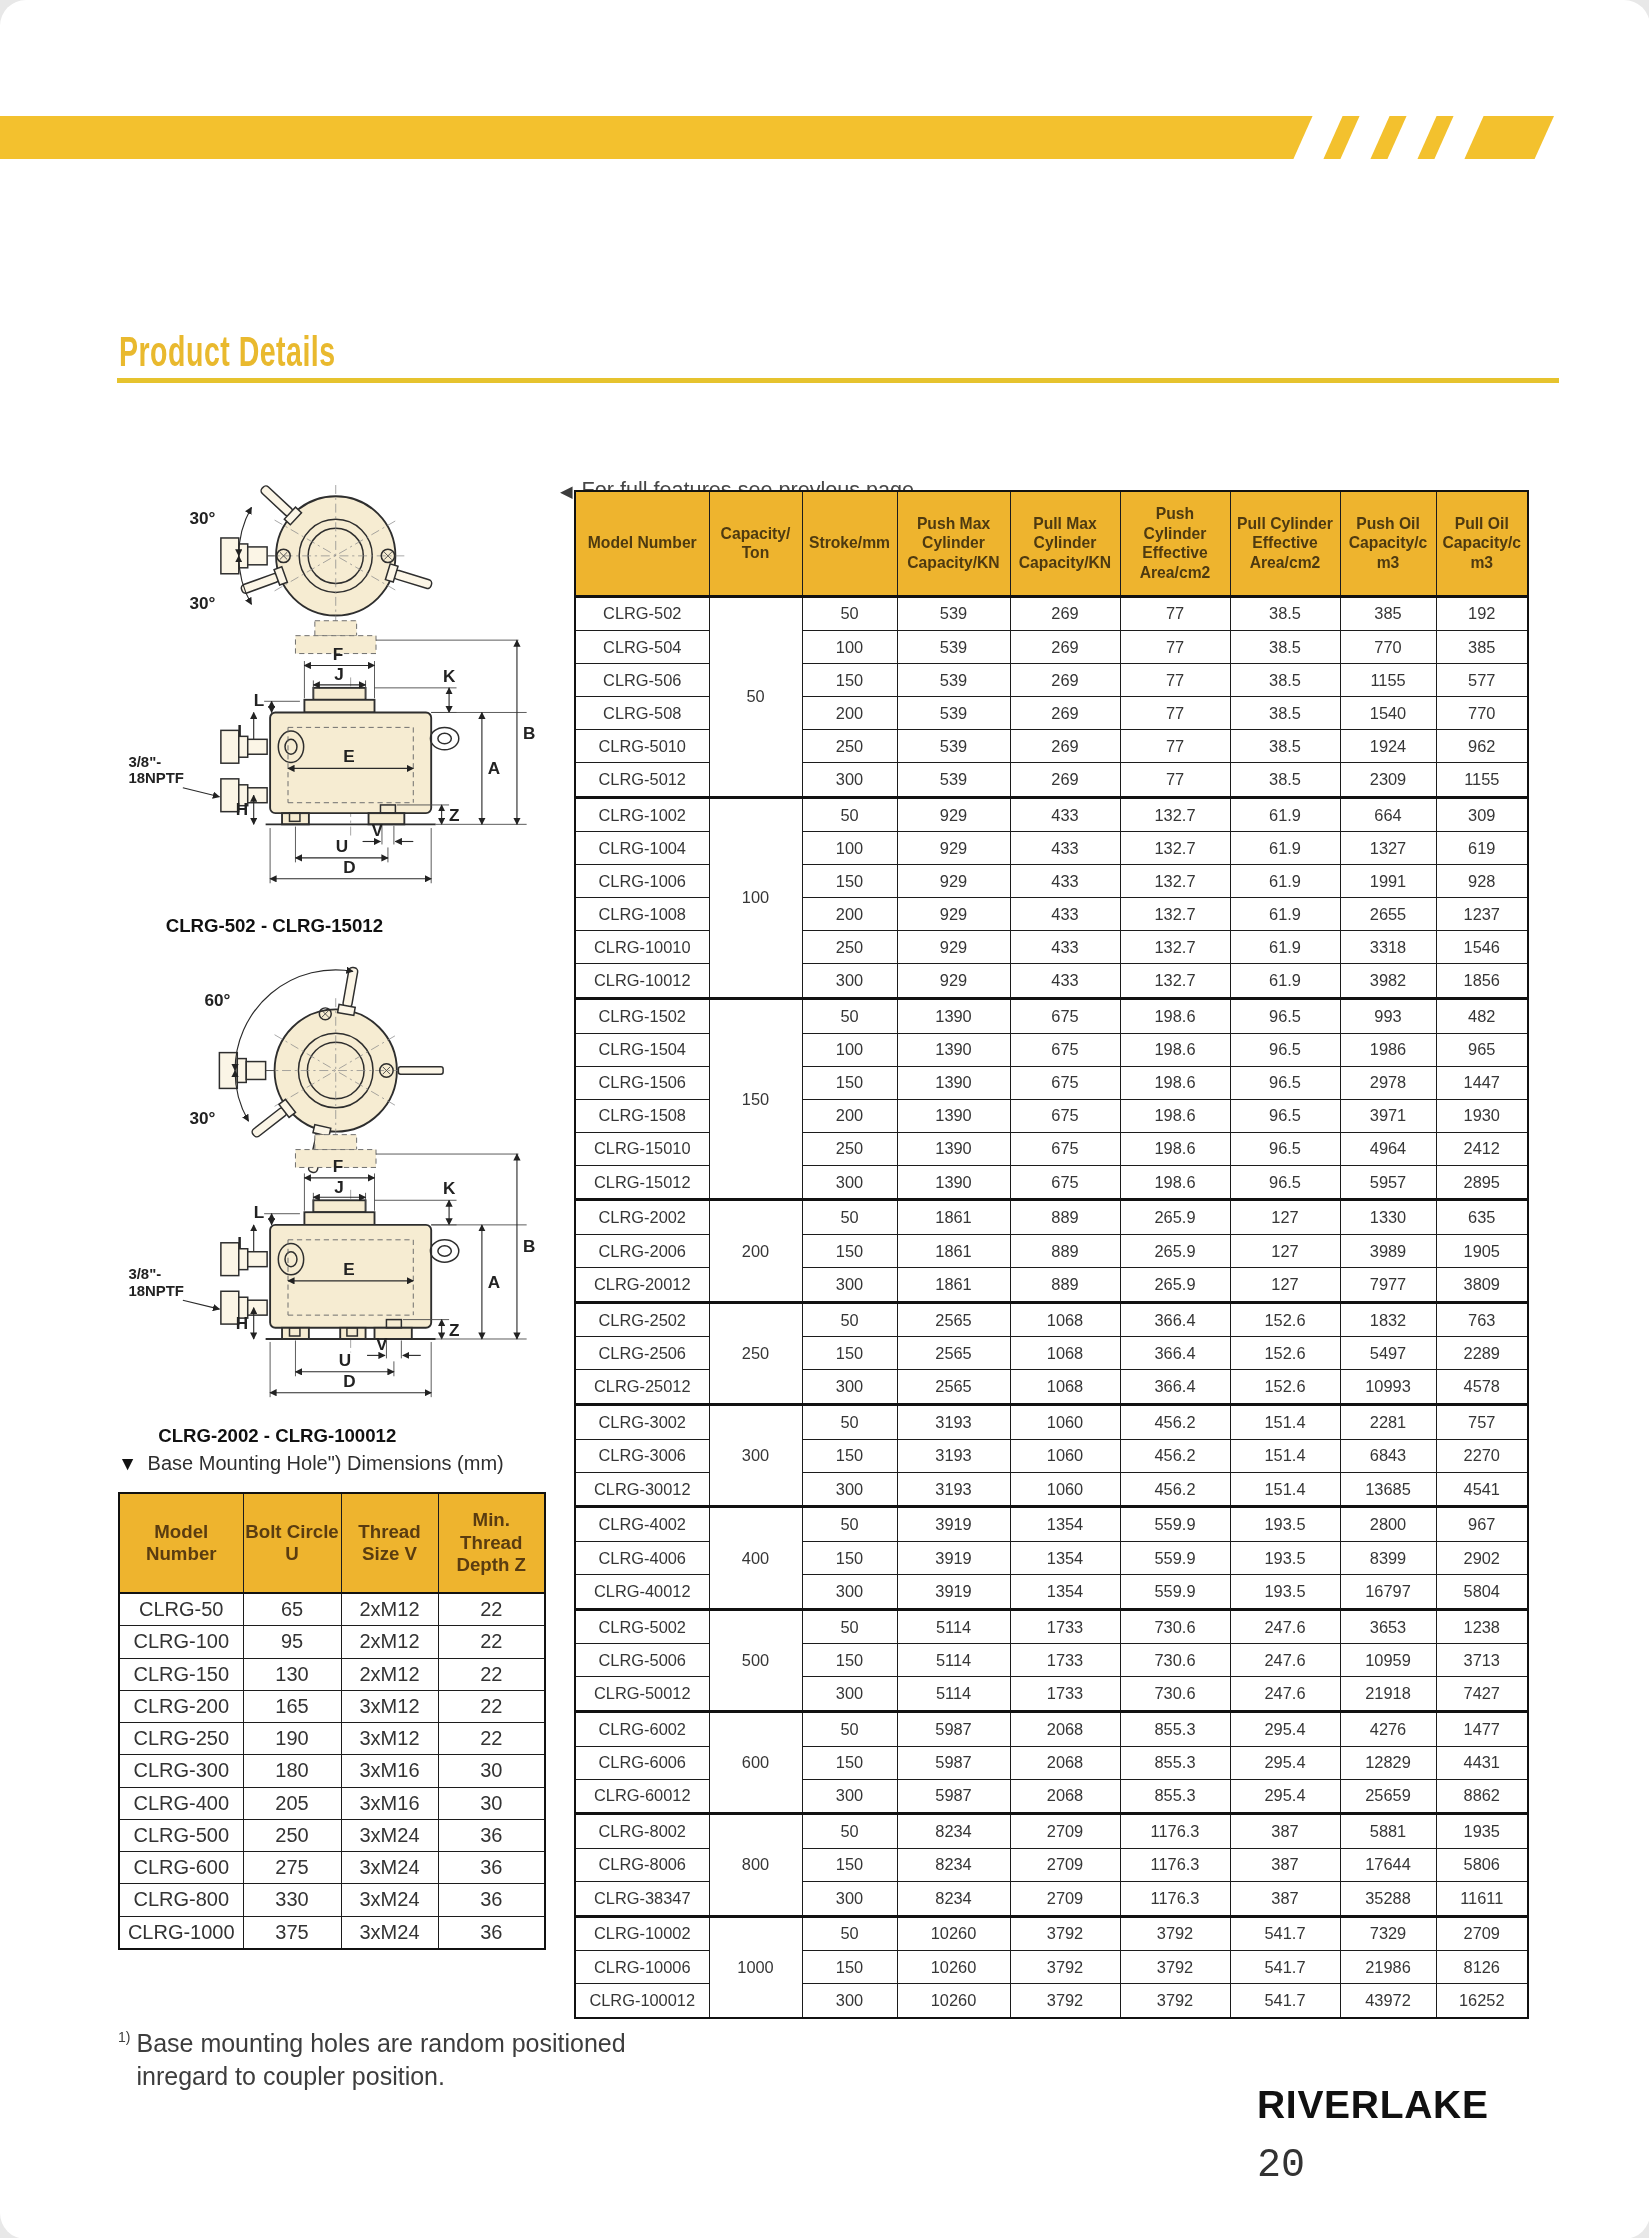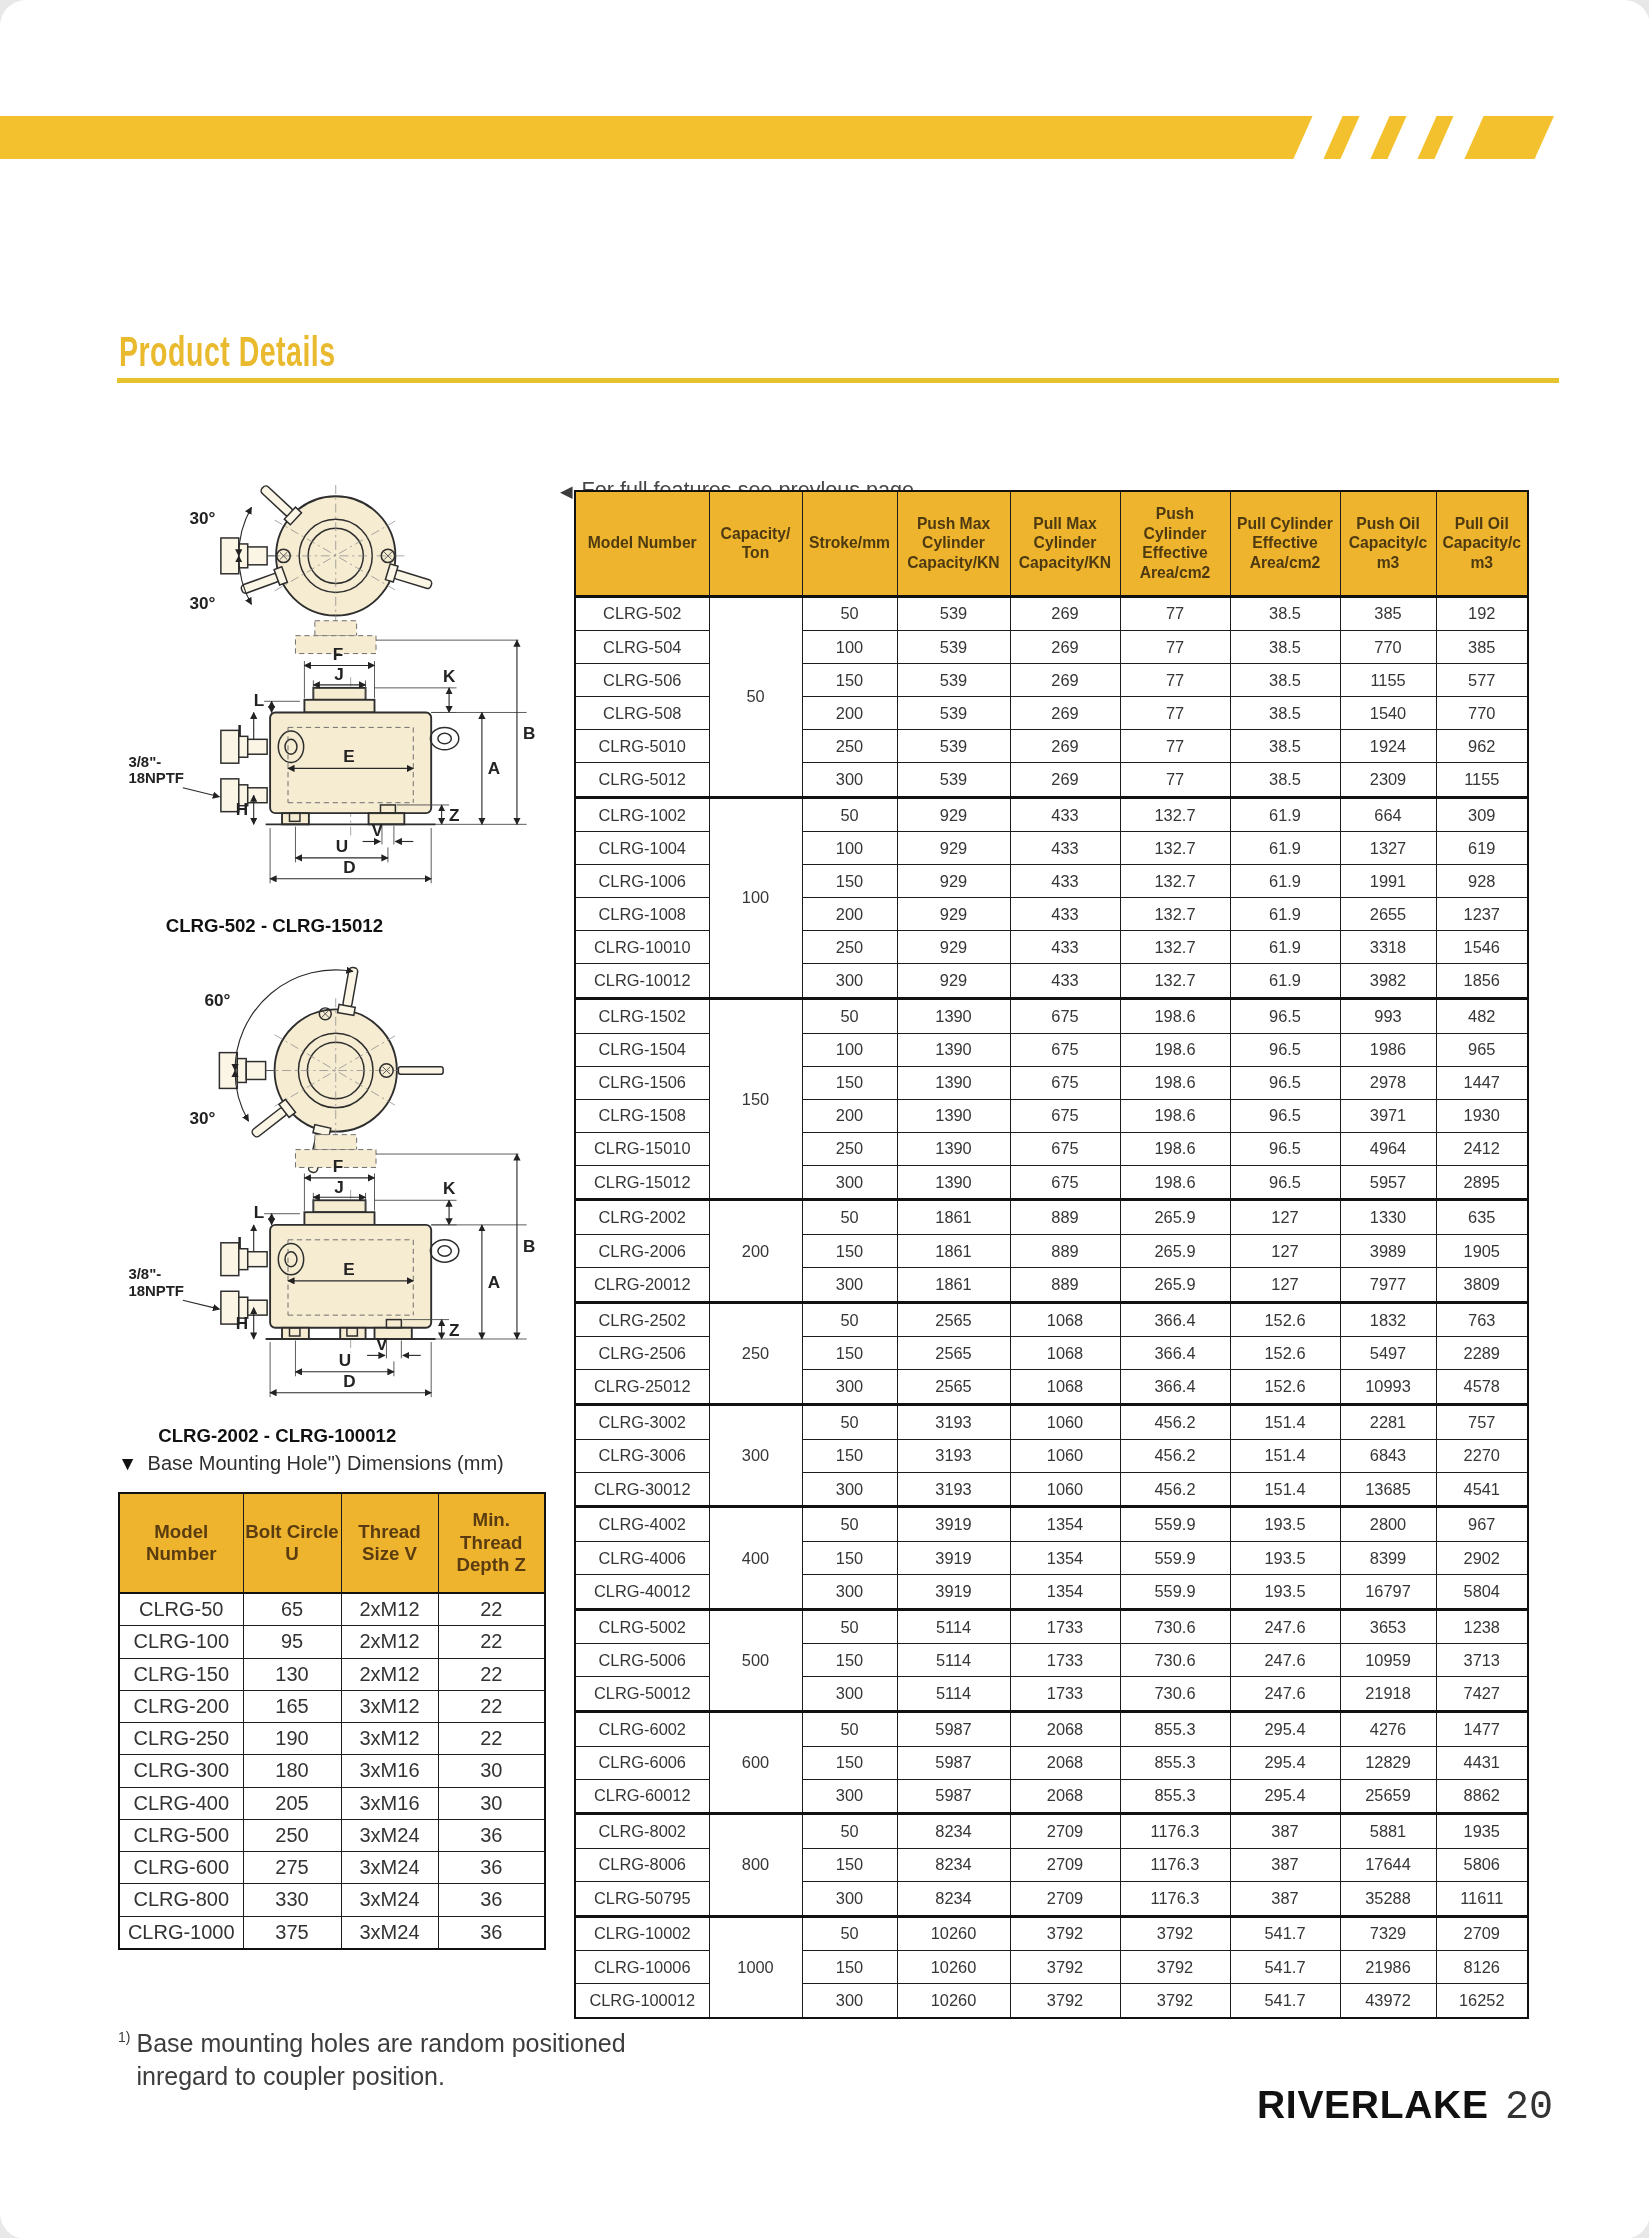--- a/index.html
+++ b/index.html
@@ -41,21 +41,21 @@
 
   .mount-title{position:absolute;left:118px;top:1452px;display:flex;align-items:center;gap:10.4px;
       font-size:20px;color:#2e2e2e;font-weight:500;white-space:nowrap;}
   .mount-title .tri{font-size:19.4px;color:#111;}
 
   .footnote{position:absolute;left:118px;top:2027px;display:flex;gap:6px;color:#3d3d3d;}
   .footnote .fn-marker{font-size:14px;padding-top:1.5px;}
   .footnote .fn-lines{font-size:25px;line-height:1.32;}
 
   
-  .footer{position:absolute;left:1257px;top:2083px;display:flex;align-items:baseline;gap:16.4px;}
+  .footer{position:absolute;left:1257px;top:2083px;display:flex;align-items:baseline;gap:16.4px;flex-direction:column;}
   .brand{font-size:39px;font-weight:800;letter-spacing:0.7px;color:#111;}
   .pagenum{font-size:40px;font-weight:400;color:#333;font-family:Liberation Mono, monospace;}
 
   
   .diagram{position:absolute;}
   .outline{fill:#F6ECD2;stroke:#2e2e2e;stroke-width:2.5;}
   .outline2{fill:#FBF5E6;stroke:#2e2e2e;stroke-width:2;}
   .noline{fill:none;stroke:#2e2e2e;stroke-width:2;}
   .cl{stroke:#8a8a8a;stroke-width:1;stroke-dasharray:12 5 3 5;fill:none;}
   .dash{stroke:#6b6b6b;stroke-width:1.3;stroke-dasharray:7 5;fill:none;}
@@ -880,21 +880,21 @@
           <td>CLRG-8006</td>
           <td>150</td>
           <td>8234</td>
           <td>2709</td>
           <td>1176.3</td>
           <td>387</td>
           <td>17644</td>
           <td>5806</td>
         </tr>
         <tr>
-          <td>CLRG-50795</td>
+          <td>CLRG-38347</td>
           <td>300</td>
           <td>8234</td>
           <td>2709</td>
           <td>1176.3</td>
           <td>387</td>
           <td>35288</td>
           <td>11611</td>
         </tr>
         <tr class="group-start">
           <td>CLRG-10002</td>

